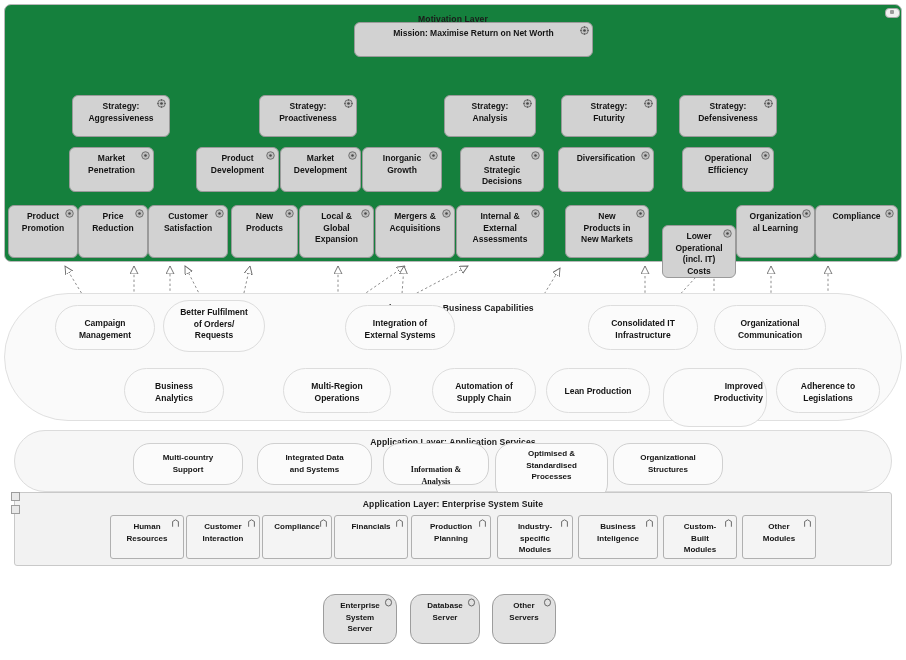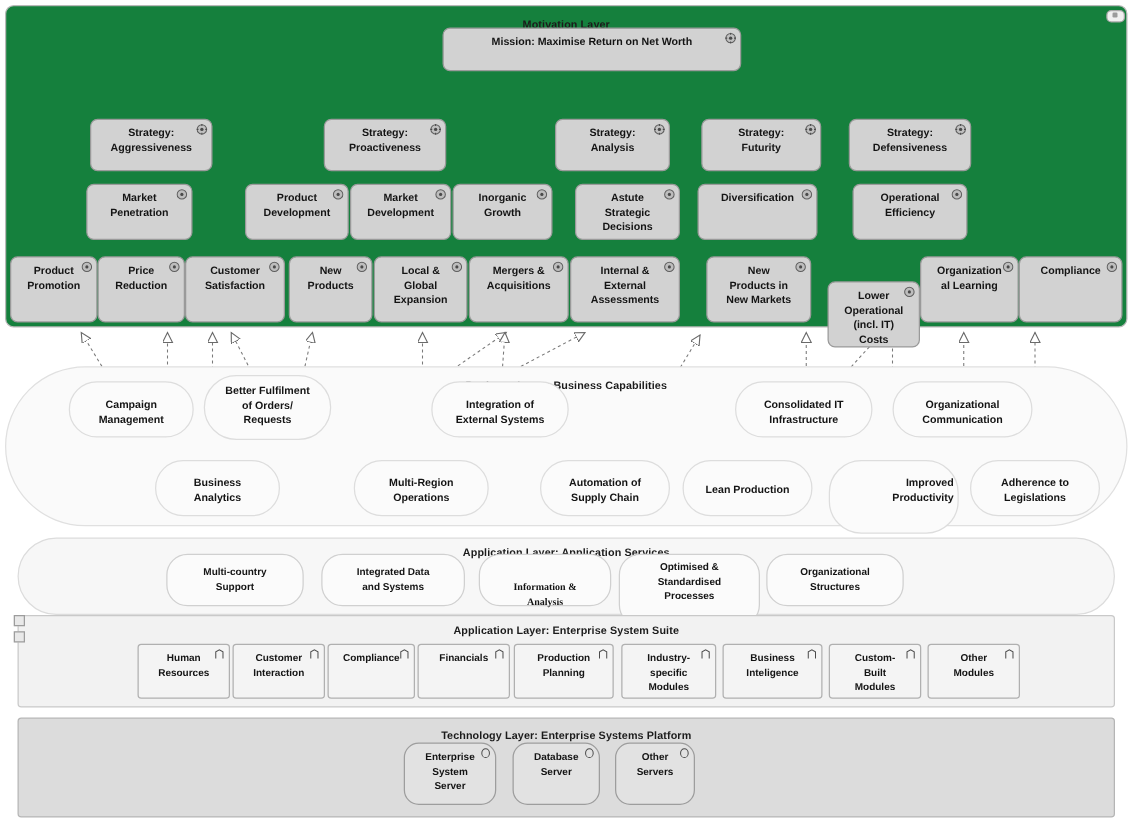--- a/index.html
+++ b/index.html
@@ -526,23 +526,20 @@
   <div class="node mod" style="left:742px;top:515px;width:74px;height:44px;">
     <span class="lbl">Other
 Modules</span>
     <span class="ic">
       <svg viewBox="0 0 10 10">
           <path d="M1.8,8.6 L1.8,2.8 L5,0.9 L8.2,2.8 L8.2,8.6" fill="none" stroke="#4a4a4a" stroke-width="0.9"></path>
         </svg>
     </span>
   </div>
 
-  <div class="layer techlayer">
-    <div class="layer-title" style="top:8px;">Technology Layer: Enterprise Systems Platform</div>
-  </div>
   <div class="node nodebox" style="left:323px;top:594px;width:74px;height:50px;">
     <span class="lbl">Enterprise
 System
 Server</span>
     <span class="ic">
       <svg viewBox="0 0 10 10">
           <ellipse cx="5" cy="5" rx="3.4" ry="3.9" fill="none" stroke="#4a4a4a" stroke-width="0.9"></ellipse>
         </svg>
     </span>
   </div>

